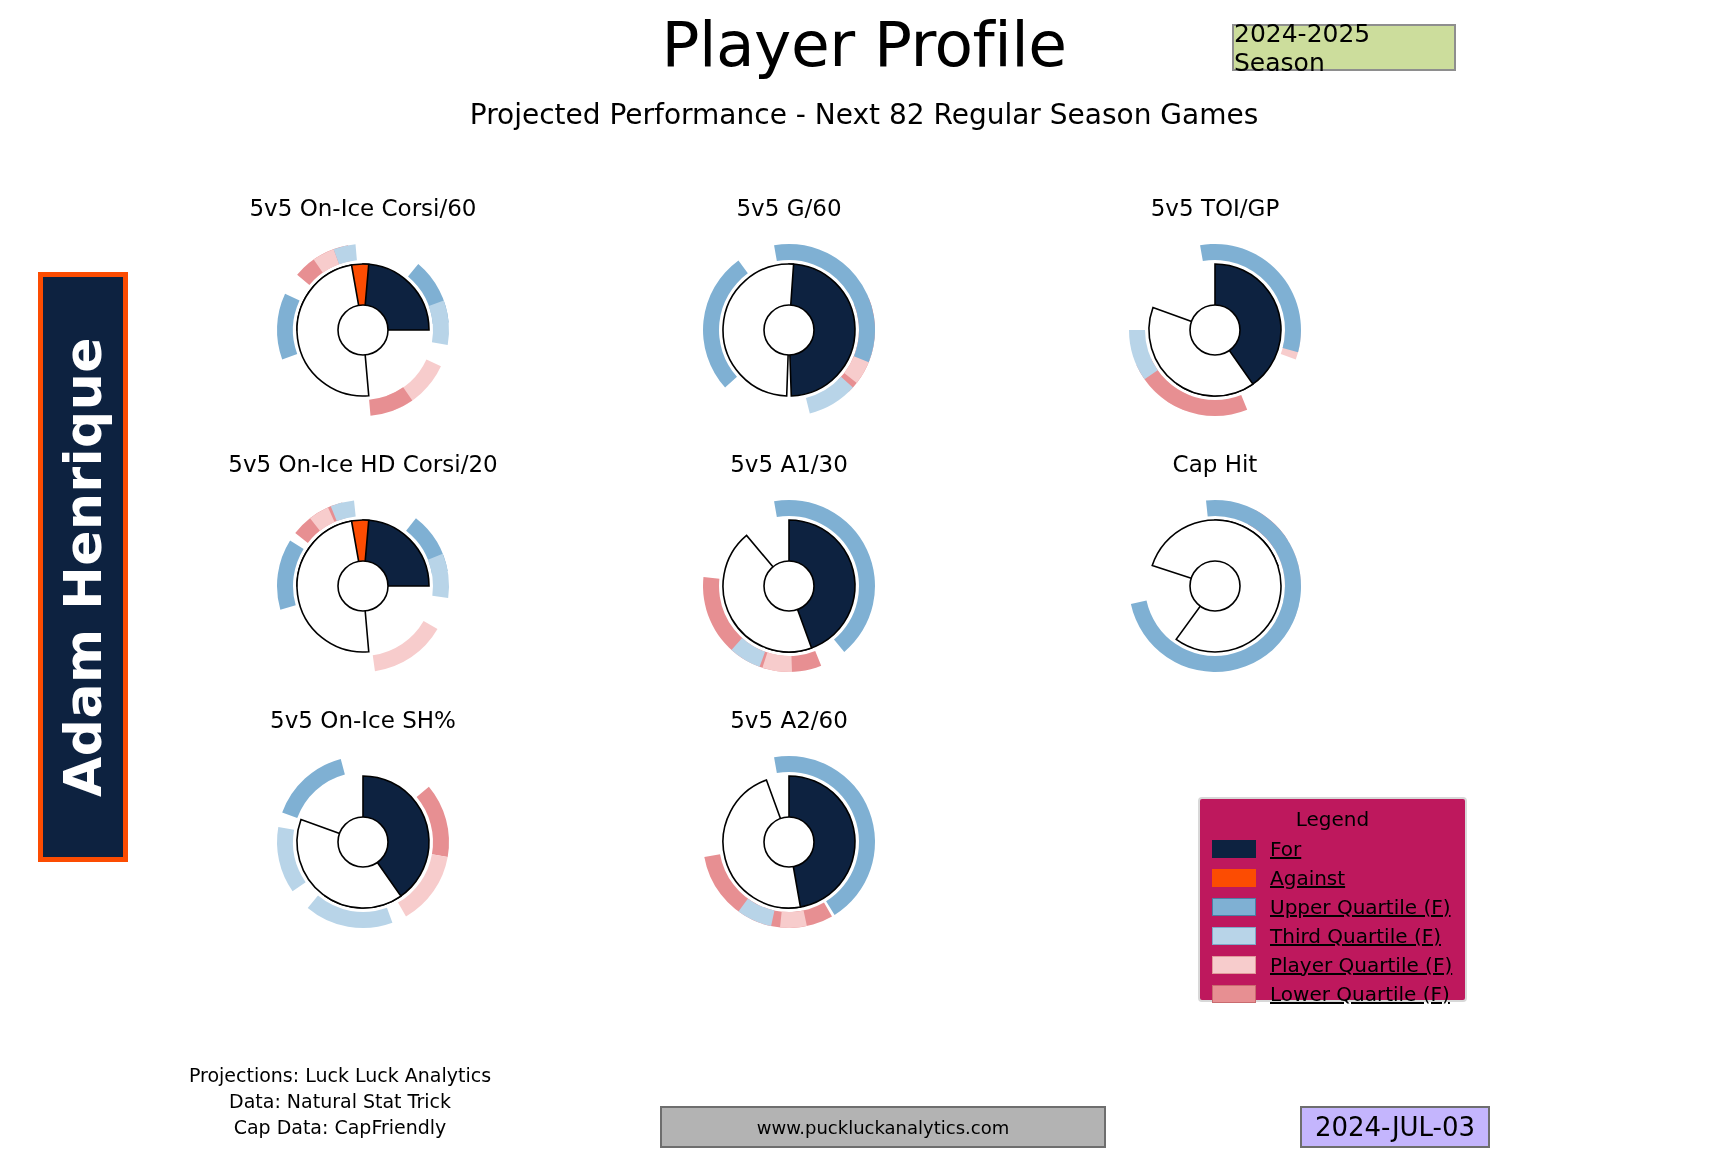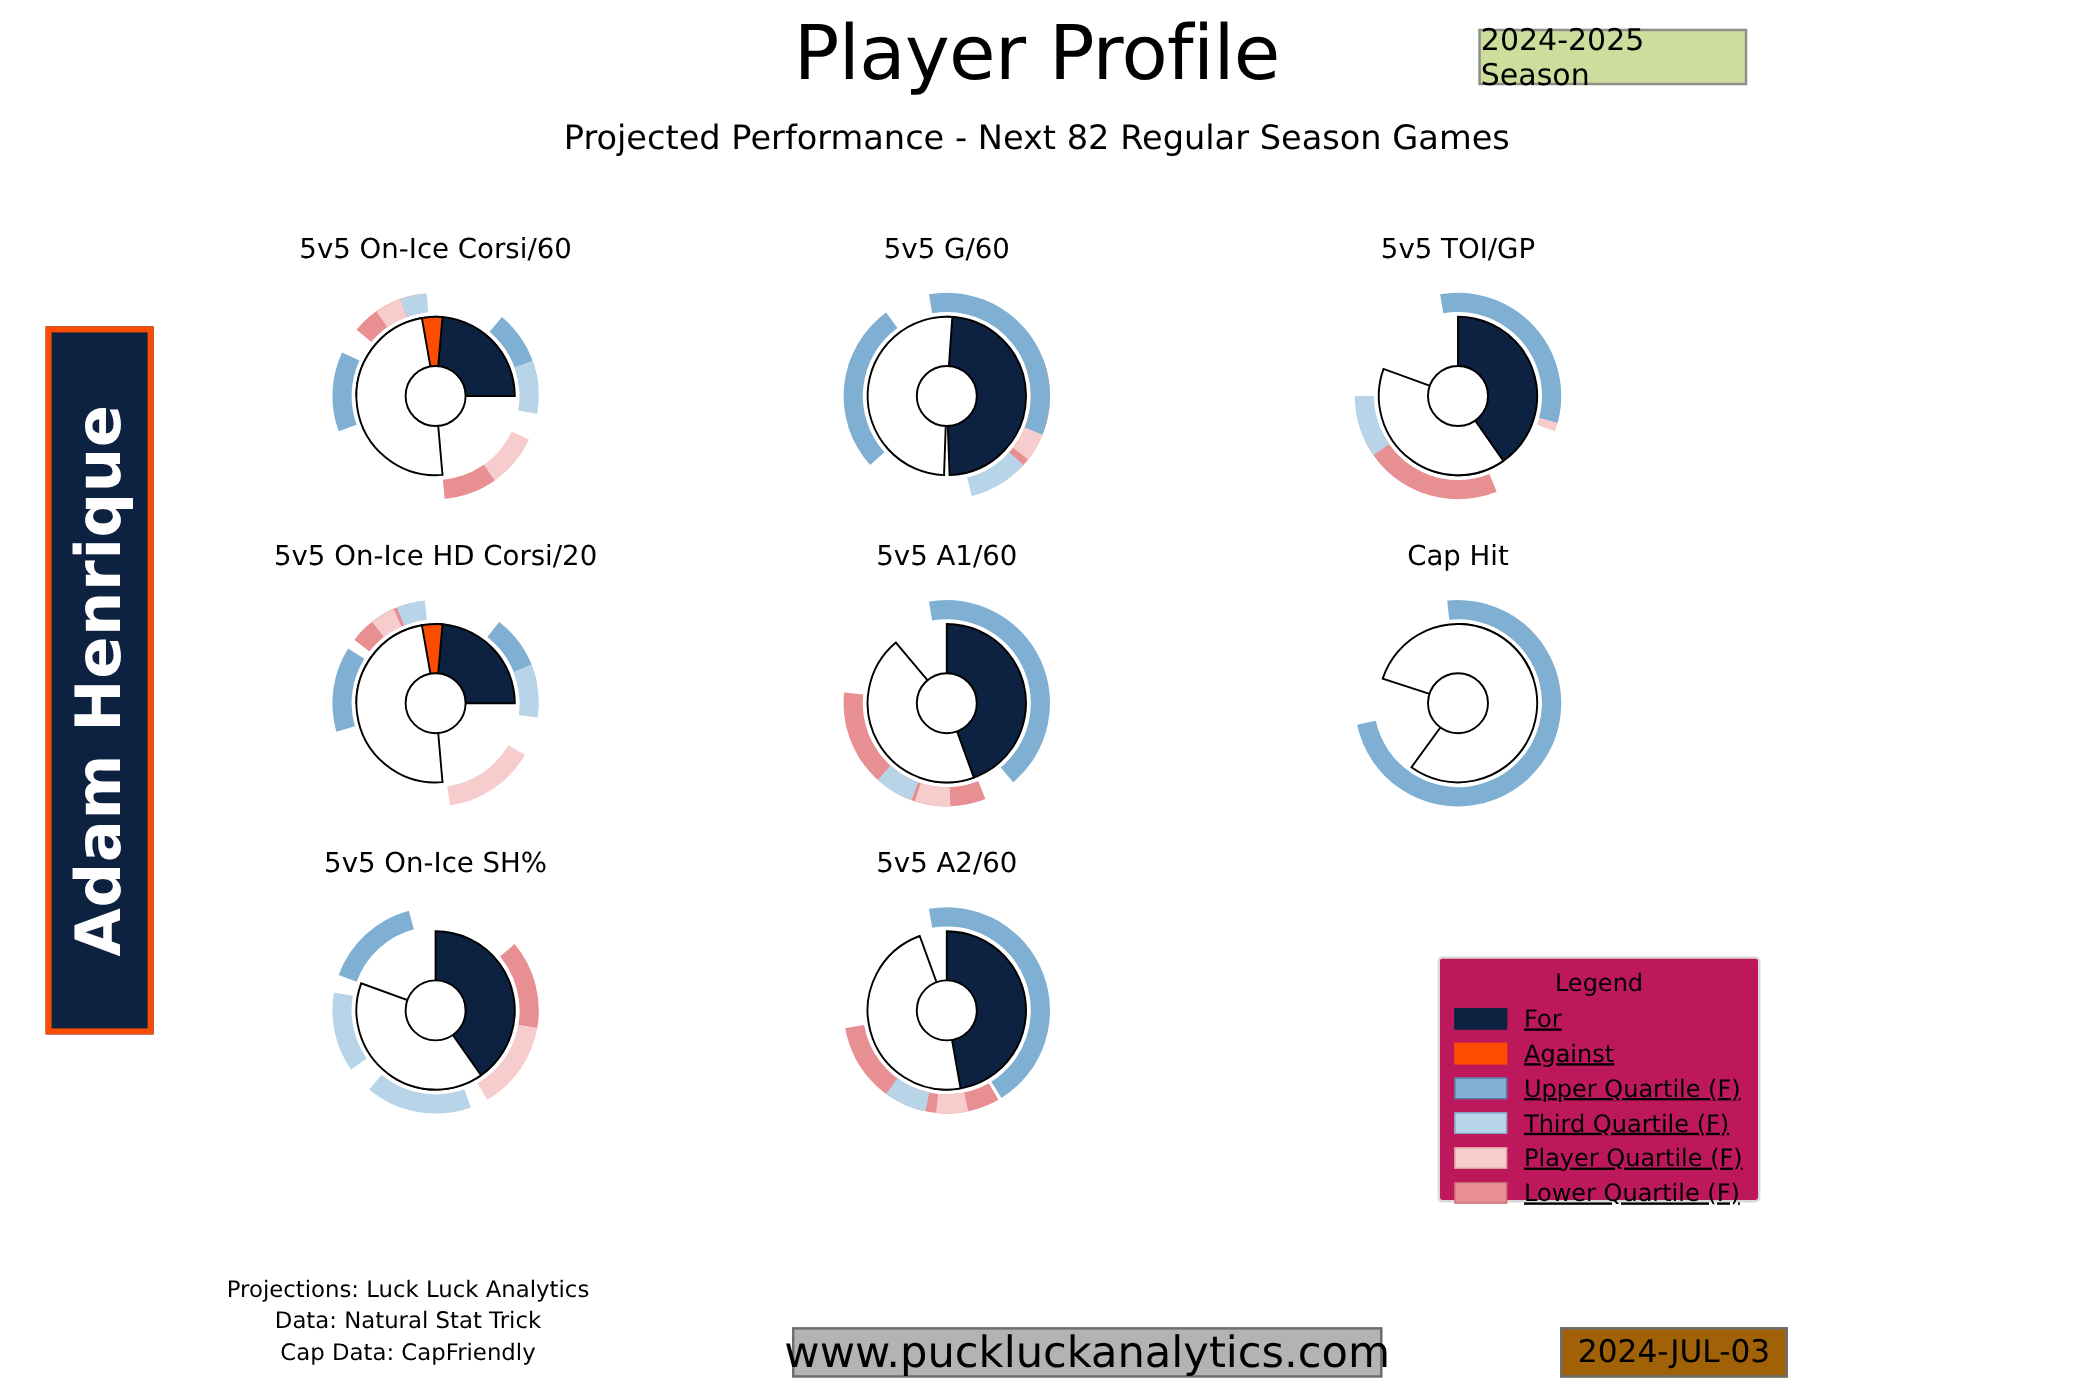--- a/index.html
+++ b/index.html
@@ -160,38 +160,38 @@
     width: 440px;
     text-align: center;
     font-size: 19px;
     line-height: 26px;
     color: #000000;
   }
   #footer-site {
     position: absolute;
     left: 660px;
     top: 1106px;
-    width: 492px;
+    width: 446px;
     height: 42px;
     background: #b3b3b3;
     border: 2px solid #6e6e6e;
     box-sizing: border-box;
     display: flex;
     align-items: center;
     justify-content: center;
-    font-size: 36px;
+    font-size: 18px;
     color: #000000;
   }
   #footer-date {
     position: absolute;
     left: 1300px;
     top: 1106px;
     width: 190px;
     height: 42px;
-    background: #a16207;
+    background: #c4b5fd;
     border: 2px solid #6e6e6e;
     box-sizing: border-box;
     display: flex;
     align-items: center;
     justify-content: center;
     font-size: 26px;
     color: #000000;
   }
 </style>
 </head>
@@ -261,21 +261,21 @@
         <path d="M 40.053113121993384 25.231075189821908 A 86 86 0 0 1 58.0206486954812 14.435090642736313 L 64.528434984694 29.051817965017932 A 70 70 0 0 0 49.90369672720392 37.83924724752946 Z" fill="#f7cccc" stroke="none"></path>
         <path d="M 60.783832966231564 13.262188507256283 A 86 86 0 0 1 84.01055215898181 7.471116998328483 L 85.68300757126427 23.38346732422086 A 70 70 0 0 0 66.77753846088615 28.097130180324882 Z" fill="#b8d4e8" stroke="none"></path>
         <path d="M 10.331494149304575 116.70481260026192 A 86 86 0 0 1 20.067863730547373 47.42694327594438 L 33.636633269050186 55.90565150367566 A 70 70 0 0 0 25.711681284317677 112.29461490718992 Z" fill="#7fb0d3" stroke="none"></path>
         <path d="M 93 93 L 93 27 A 66 66 0 0 1 159 93 Z" fill="#0d2240" stroke="#000000" stroke-width="1.6"></path>
         <path d="M 93 93 L 27 92.99999999999999 A 66 66 0 0 1 98.75227902134543 27.251149925944787 Z" fill="#fc4c02" stroke="#000000" stroke-width="1.6"></path>
         <path d="M 93 93 L 98.75227902134542 158.7488500740552 A 66 66 0 0 1 81.53922027398261 28.00268830119427 Z" fill="#ffffff" stroke="#000000" stroke-width="1.6"></path>
         <circle cx="93" cy="93" r="25" fill="#ffffff" stroke="#000000" stroke-width="1.6"></circle>
       </svg>
     </div>
     <div class="chart-cell" style="left: 426px; top: 256px;">
-      <div class="chart-title">5v5 A1/60</div>
+      <div class="chart-title">5v5 A1/30</div>
       <svg class="chart-donut" viewBox="0 0 186 186" width="186" height="186">
         <path d="M 125.21616703376843 172.73781149274373 A 86 86 0 0 1 7.4711169983284975 84.01055215898178 L 23.383467324220874 85.68300757126424 A 70 70 0 0 0 119.22246153911384 157.90286981967512 Z" fill="#e78f92" stroke="none"></path>
         <path d="M 96.00135671641512 178.94761112364222 A 86 86 0 0 1 66.4245384837545 174.7908604013832 L 71.36881039375368 159.57395614066075 A 70 70 0 0 0 95.44296476917509 162.9573578913367 Z" fill="#f7cccc" stroke="none"></path>
         <path d="M 63.58626767399244 173.81356538758808 A 86 86 0 0 1 35.45476785313817 156.91045499105587 L 46.16085755487991 145.02013778341757 A 70 70 0 0 0 69.05858996720315 158.77848345501357 Z" fill="#b8d4e8" stroke="none"></path>
         <path d="M 78.06625672064399 8.306533240950117 A 86 86 0 0 1 148.2797344330424 158.8798221082321 L 137.99513267805776 146.62311101832847 A 70 70 0 0 0 80.84462756331487 24.063457289145433 Z" fill="#7fb0d3" stroke="none"></path>
         <path d="M 93 93 L 93 27 A 66 66 0 1 1 70.42667054050587 155.01971297186995 Z" fill="#0d2240" stroke="#000000" stroke-width="1.6"></path>
         <path d="M 93 93 L 115.57332945949409 155.01971297186998 A 66 66 0 0 1 50.5760177606884 42.44106675414745 Z" fill="#ffffff" stroke="#000000" stroke-width="1.6"></path>
         <circle cx="93" cy="93" r="25" fill="#ffffff" stroke="#000000" stroke-width="1.6"></circle>
       </svg>
     </div>

